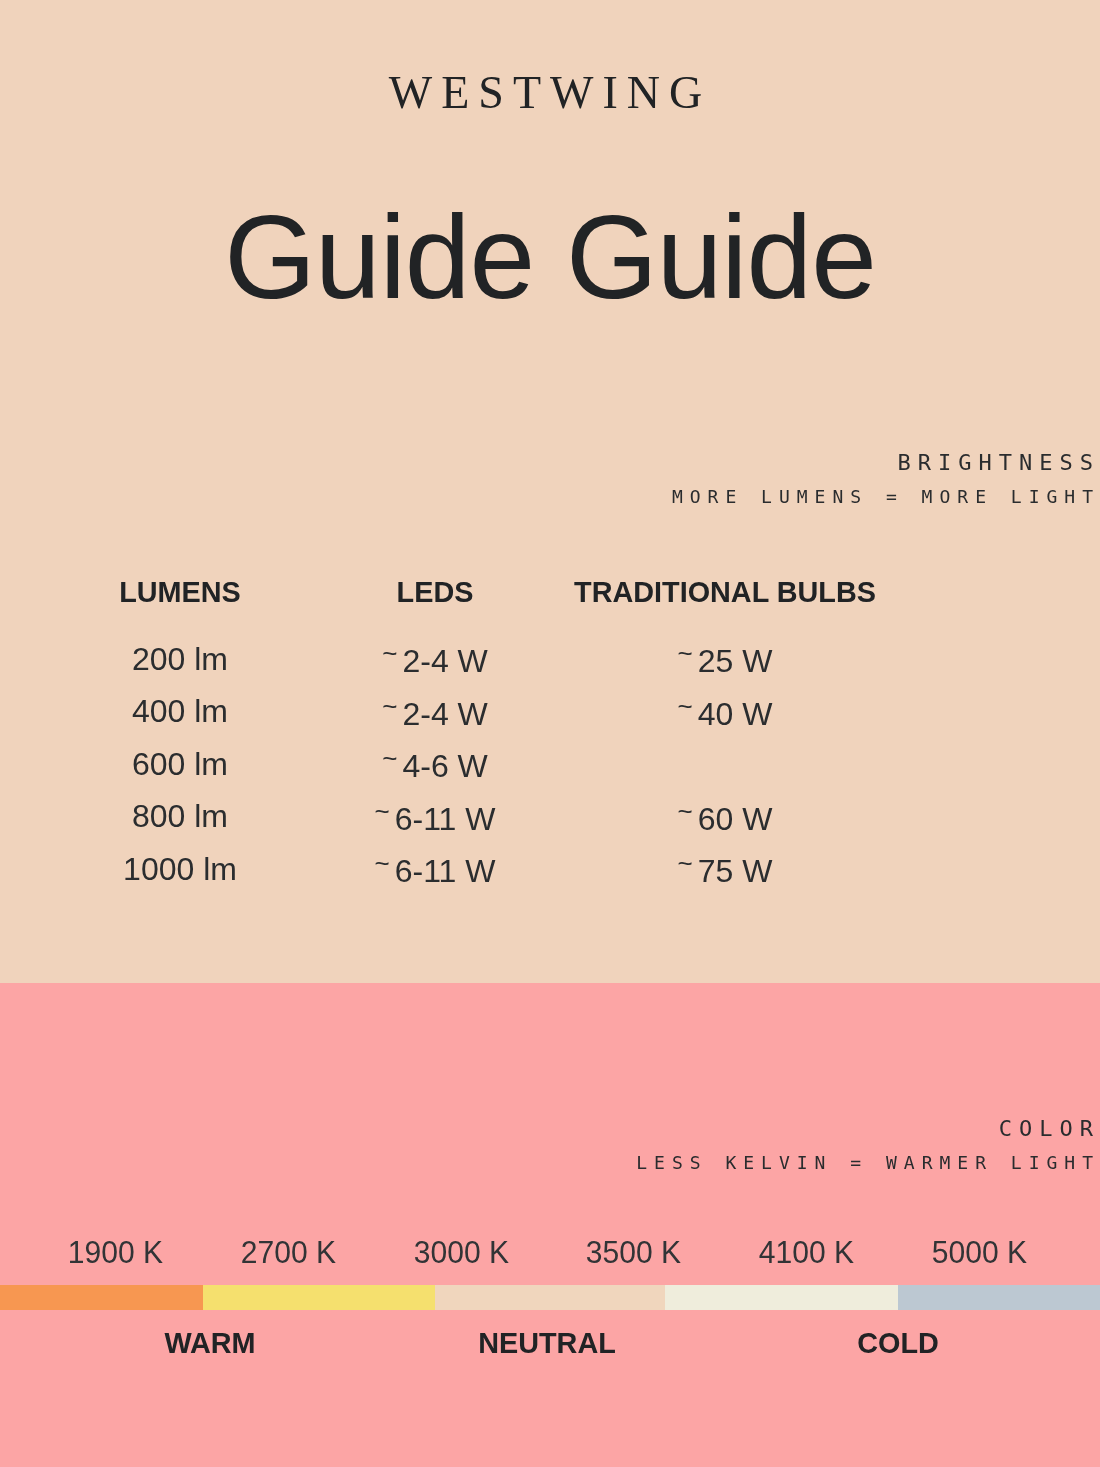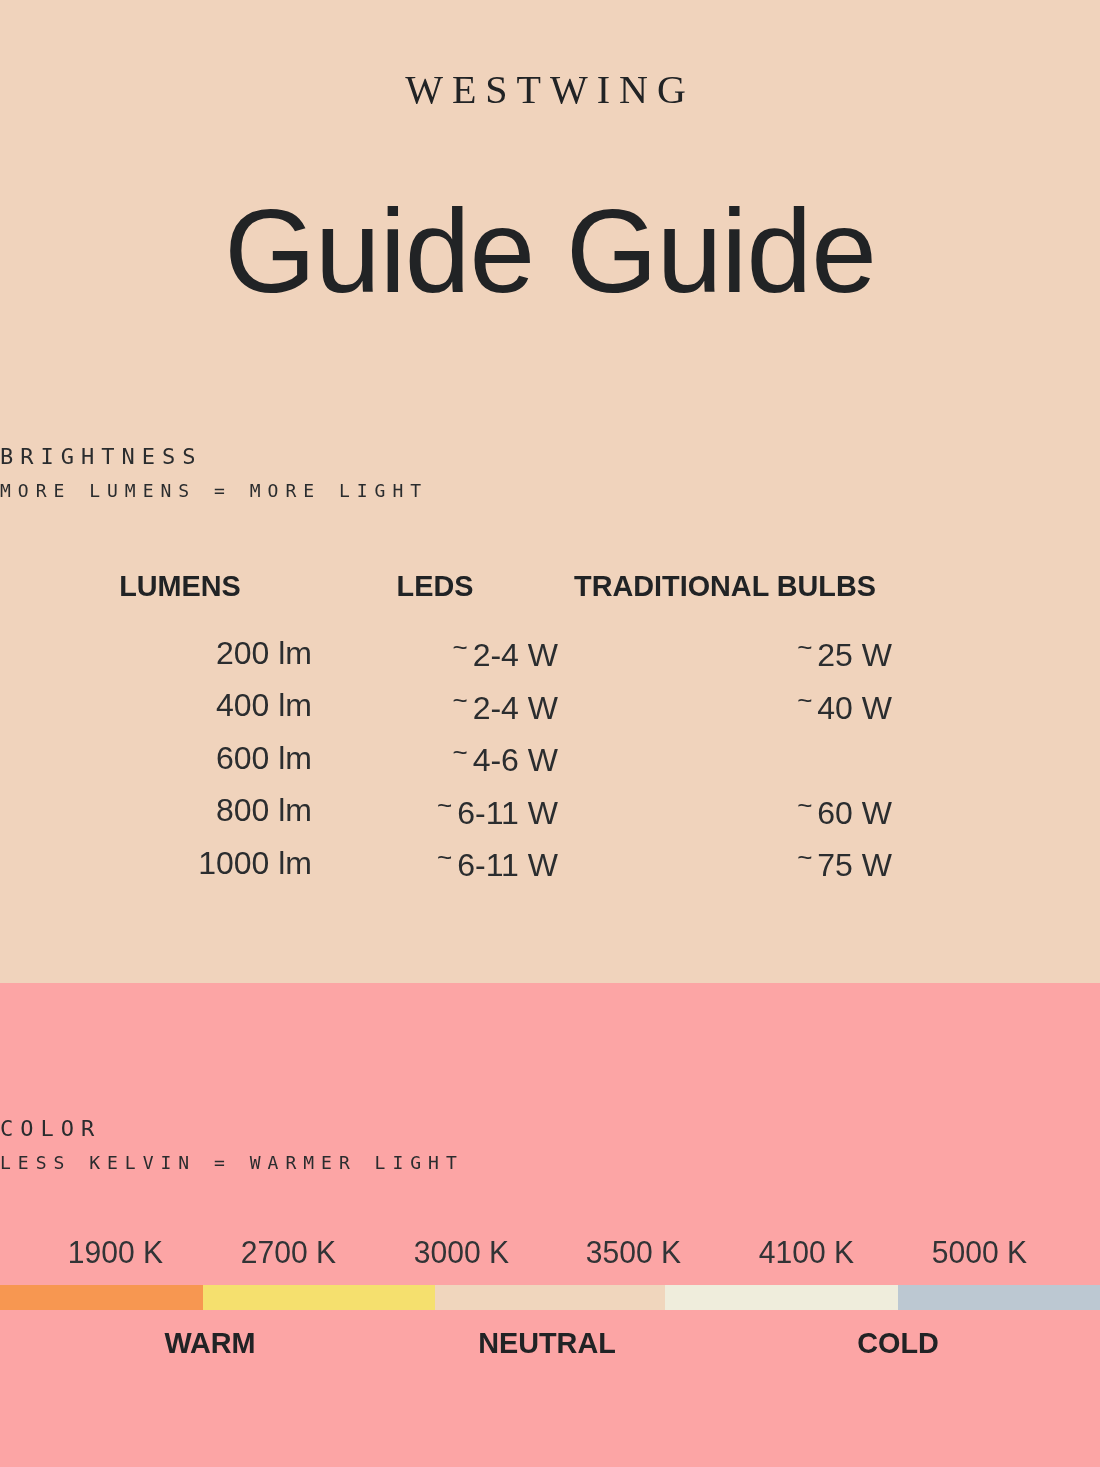--- a/index.html
+++ b/index.html
@@ -13,35 +13,35 @@
   
   .top-section {
     width: 1100px;
     height: 983px;
     background: #f0d3bc;
   }
   .brand {
     padding-top: 66px;
     text-align: center;
     font-family: "Liberation Serif", serif;
-    font-size: 40px;
+    font-size: 46px;
     font-weight: 500;
     letter-spacing: 9px;
     color: #212325;
   }
   .page-title {
     margin-top: 70px;
     text-align: center;
     font-size: 118px;
     font-weight: 400;
     letter-spacing: -1px;
     color: #212325;
   }
   .mono-block {
-    text-align: left;
+    text-align: right;
     font-family: "DejaVu Sans Mono", monospace;
     color: #2a2c2e;
   }
   .mono-block .mono-line1 {
     font-size: 22px;
     font-weight: 500;
     letter-spacing: 7px;
   }
   .mono-block .mono-line2 {
     margin-top: 11px;
@@ -64,21 +64,21 @@
     font-size: 30px;
     font-weight: 700;
     letter-spacing: 0px;
     text-align: center;
     color: #212325;
     transform: scaleX(0.96);
   }
   .lt-body .lt-cell {
     font-size: 32px;
     font-weight: 400;
-    text-align: right;
+    text-align: center;
     color: #2b2d2f;
   }
   .lt-body .lt-row { margin-top: 0; height: 52.5px; display: grid; align-items: center; grid-template-columns: 264px 246px 334px; }
   .lt-body { margin-top: 24px; }
   .approx {
     display: inline-block;
     font-size: 26px;
     vertical-align: 10px;
     margin-right: 5px;
     color: #2b2d2f;

